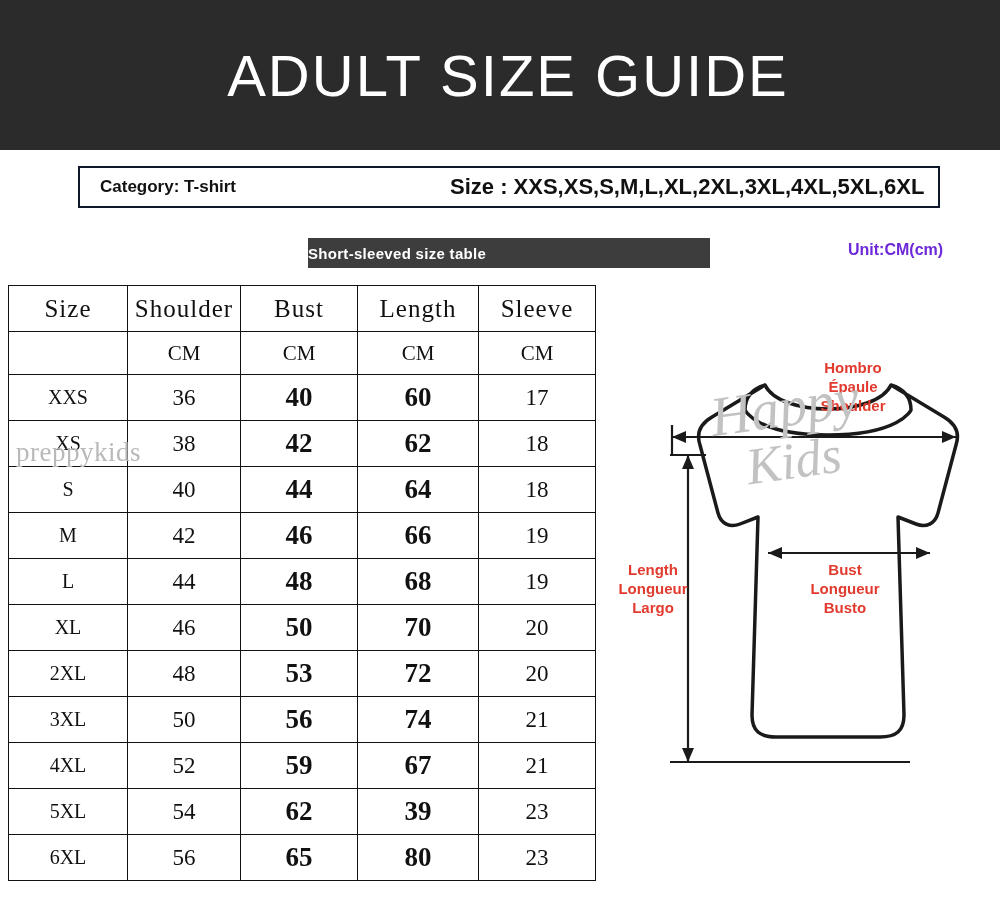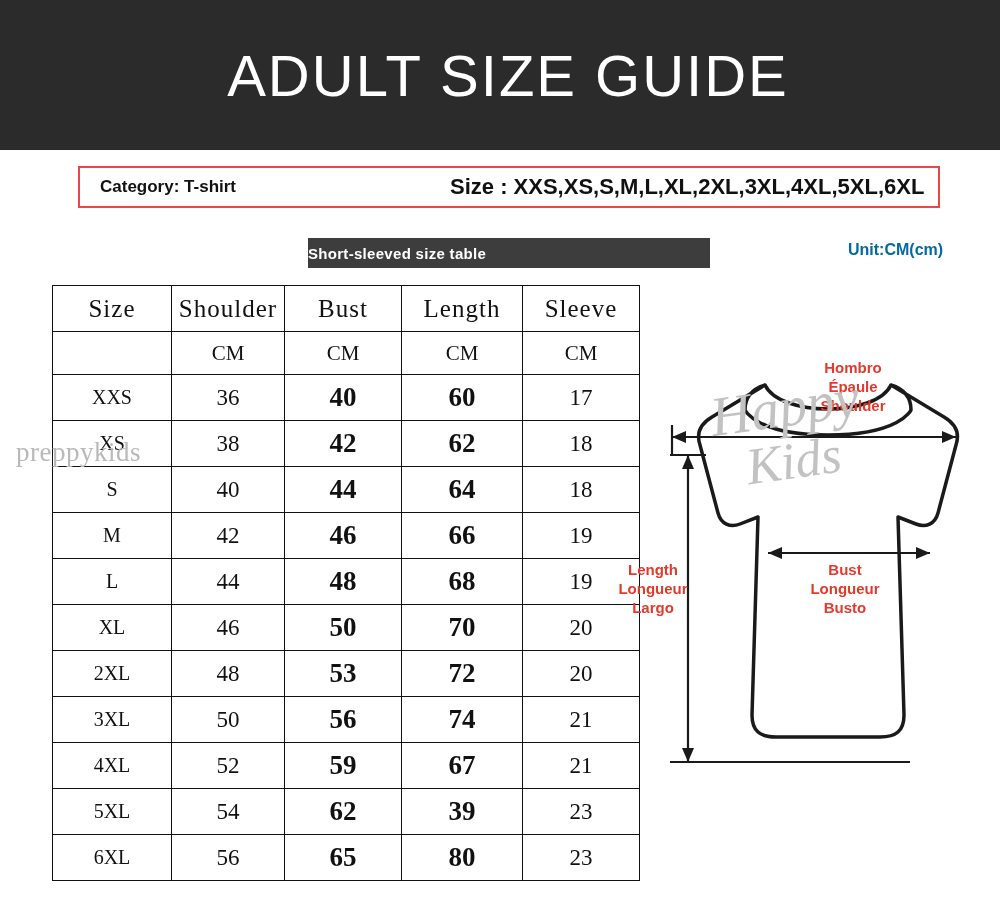--- a/index.html
+++ b/index.html
@@ -35,21 +35,21 @@
     font-family: "Liberation Sans", sans-serif;
     white-space: nowrap;
   }
 
   
   .info-strip {
     position: absolute;
     left: 78px; top: 166px;
     width: 862px;
     height: 42px;
-    border: 2px solid #ef4444;
+    border: 2px solid #0f172a;
     box-sizing: border-box;
     display: flex;
     align-items: center;
   }
   .info-category {
     margin-left: 20px;
     font-size: 17px;
     font-weight: bold;
     color: #111;
     white-space: nowrap;
@@ -78,32 +78,31 @@
     font-size: 15px;
     font-weight: bold;
     letter-spacing: 0.3px;
     white-space: nowrap;
   }
   .unit-label {
     position: absolute;
     left: 848px; top: 241px;
     font-size: 16px;
     font-weight: bold;
-    color: #0369a1;
+    color: #6d28d9;
     white-space: nowrap;
   }
 
   
   .size-table {
     position: absolute;
     left: 8px; top: 285px;
     width: 588px;
     border-collapse: collapse;
     table-layout: fixed;
-    margin-left: 44px;
   }
   .size-table td {
     border: 1px solid #111;
     text-align: center;
     font-family: "Liberation Serif", serif;
     color: #111;
     height: 45px;
     padding: 0;
   }
   .size-table .col-size   { width: 118px; }

